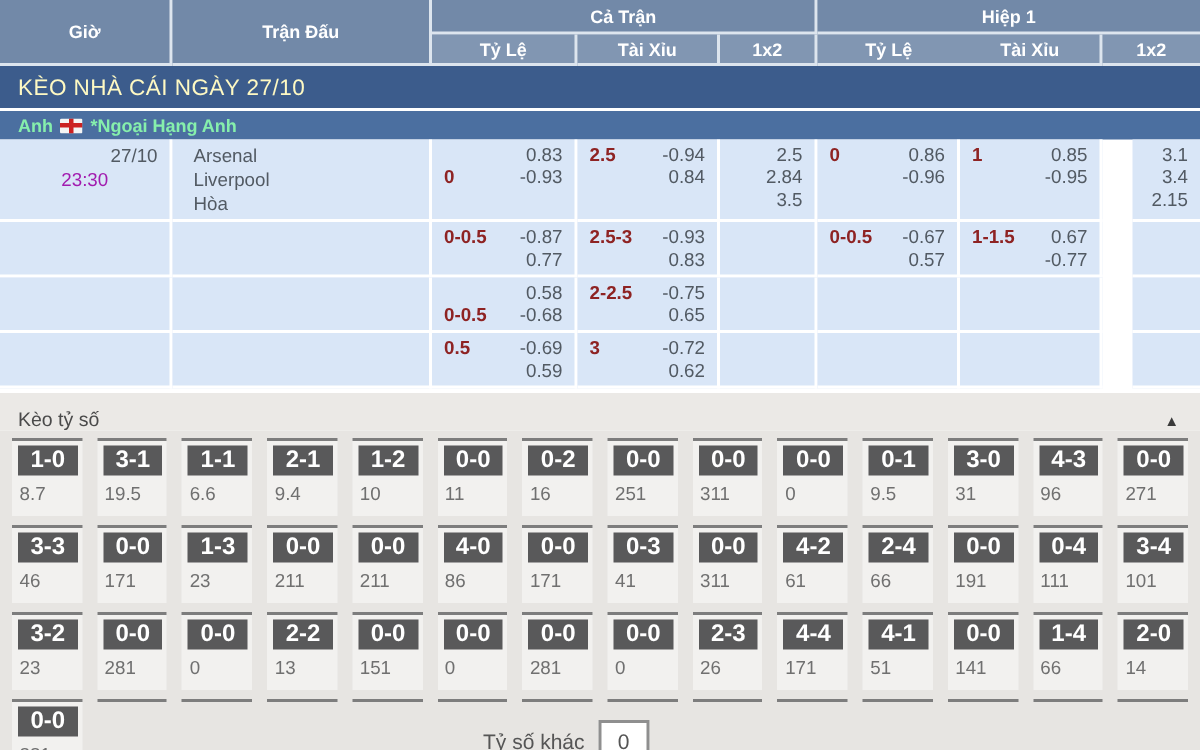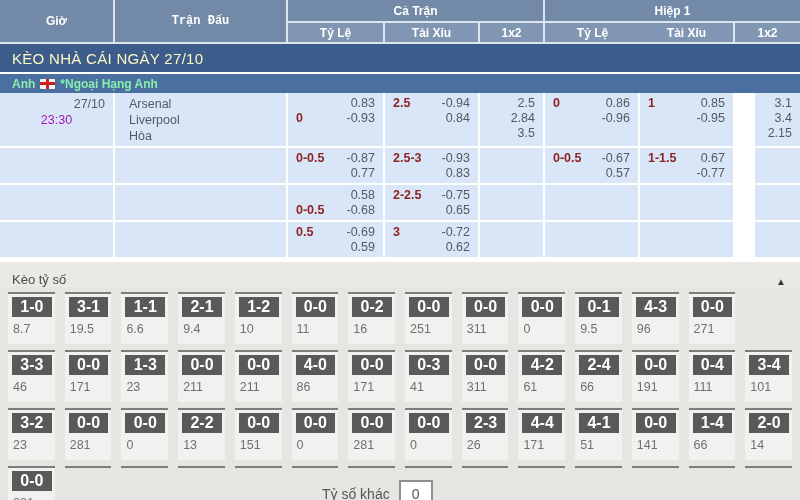--- a/index.html
+++ b/index.html
@@ -12,21 +12,21 @@
   .hdr{
     display:grid;
     grid-template-columns:115px 173px 97px 95px 65px 95px 95px 65px;
     grid-template-rows:23px 21px;
     font-size:12px;font-weight:bold;color:#fff;
   }
   .hdr > div{display:flex;align-items:center;justify-content:center;
     background:#7289a8;border-right:2px solid #dde5ee;border-bottom:2px solid #dde5ee;box-sizing:border-box;}
   .hdr > div:nth-child(8), .hdr > div.last{border-right:none;}
   .h-gio{grid-row:1/3;grid-column:1;}
-  .h-match{grid-row:1/3;grid-column:2;font-family:Liberation Mono, monospace;}
+  .h-match{grid-row:1/3;grid-column:2;}
   .h-catran{grid-row:1;grid-column:3/6;}
   .h-hiep1{grid-row:1;grid-column:6/9;}
   .h-sub{grid-row:2;background:#8196b2 !important;}
   
   .titlebar{height:28px;background:#3c5c8c;color:#fef9c3;display:flex;align-items:center;
     padding-left:12px;font-size:15px;letter-spacing:.3px;box-sizing:border-box;}
   .leaguebar{height:21px;background:#4b6fa0;border-top:2px solid #fff;color:#86efac;
     display:flex;align-items:center;padding-left:12px;font-size:12px;font-weight:bold;box-sizing:border-box;gap:5px;}
   .flag{width:15px;height:10px;display:inline-block;border-radius:1px;
     background:
@@ -320,20 +320,24 @@
         </div>
         <div class="scell">
           <div class="sbox">0-0</div>
           <div class="sval">0</div>
         </div>
         <div class="scell">
           <div class="sbox">0-1</div>
           <div class="sval">9.5</div>
         </div>
         <div class="scell">
+          <div class="sbox">3-0</div>
+          <div class="sval">31</div>
+        </div>
+        <div class="scell">
           <div class="sbox">4-3</div>
           <div class="sval">96</div>
         </div>
         <div class="scell">
           <div class="sbox">0-0</div>
           <div class="sval">271</div>
         </div>
       </div>
       <div class="srow">
         <div class="scell">

